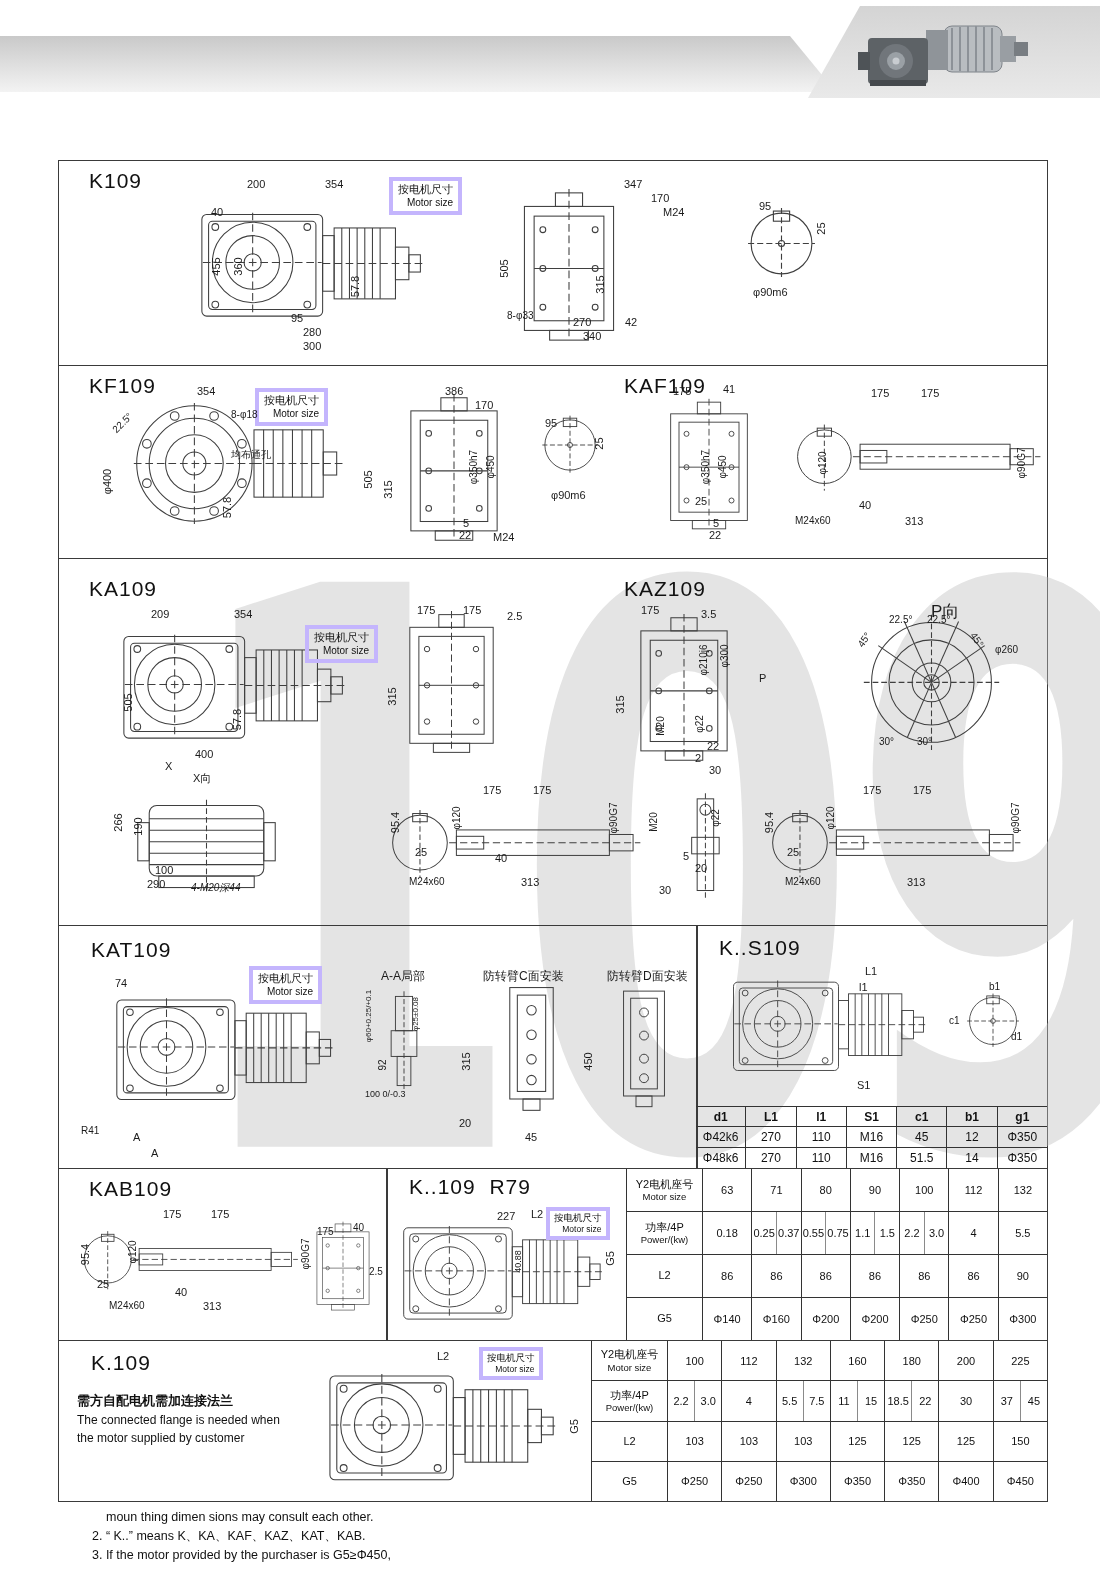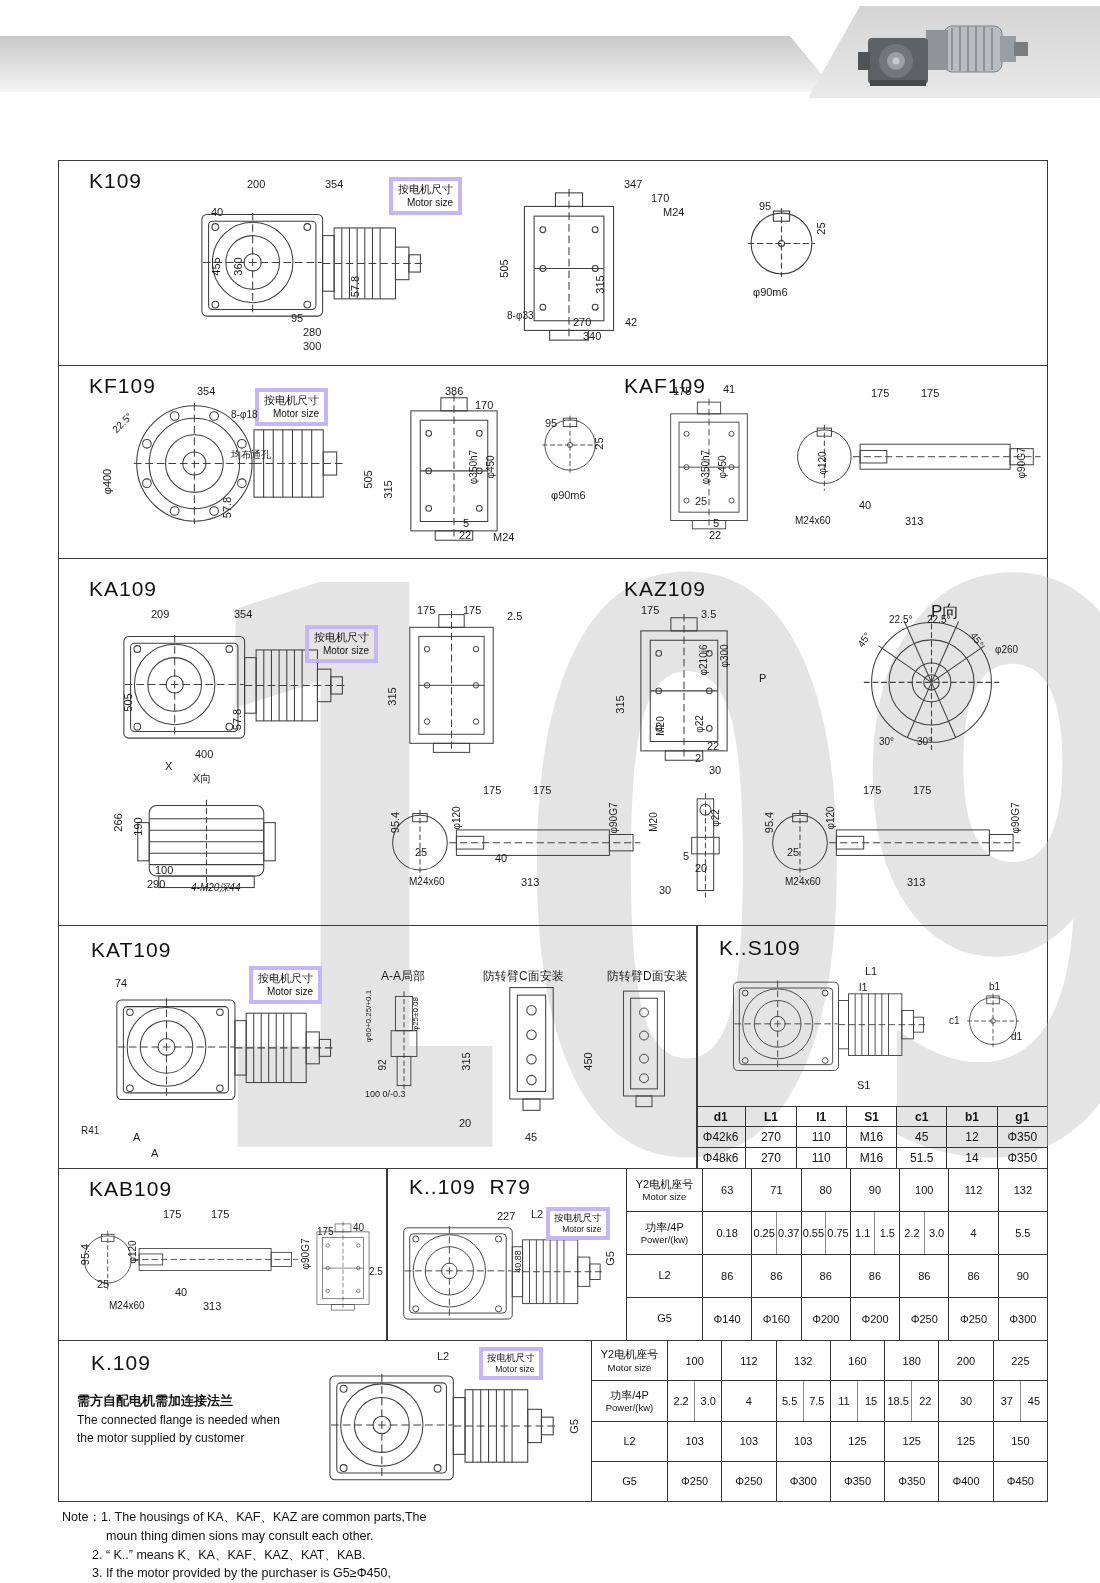--- a/index.html
+++ b/index.html
@@ -758,21 +758,20 @@
             </div>
           </div>
         </div>
     <span class="dim" style="left: 378px; top: 10px;">L2</span>
         <span class="dim" style="left: 508px; top: 80px; transform: rotate(-90deg);">G5</span>
       </section>
   </div>
 
   <footer class="notes">
     <div class="notes-en">
-      <div>Note：1. The housings of KA、KAF、KAZ are common parts,The</div>
       <div class="ind2">moun thing dimen sions may consult each other.</div>
       <div class="ind">2. “ K..”  means K、KA、KAF、KAZ、KAT、KAB.</div>
       <div class="ind">3. If the motor provided by the purchaser is G5≥Φ450,</div>
 
     </div>
   </footer>
 
 </div>
 
 </body></html>

